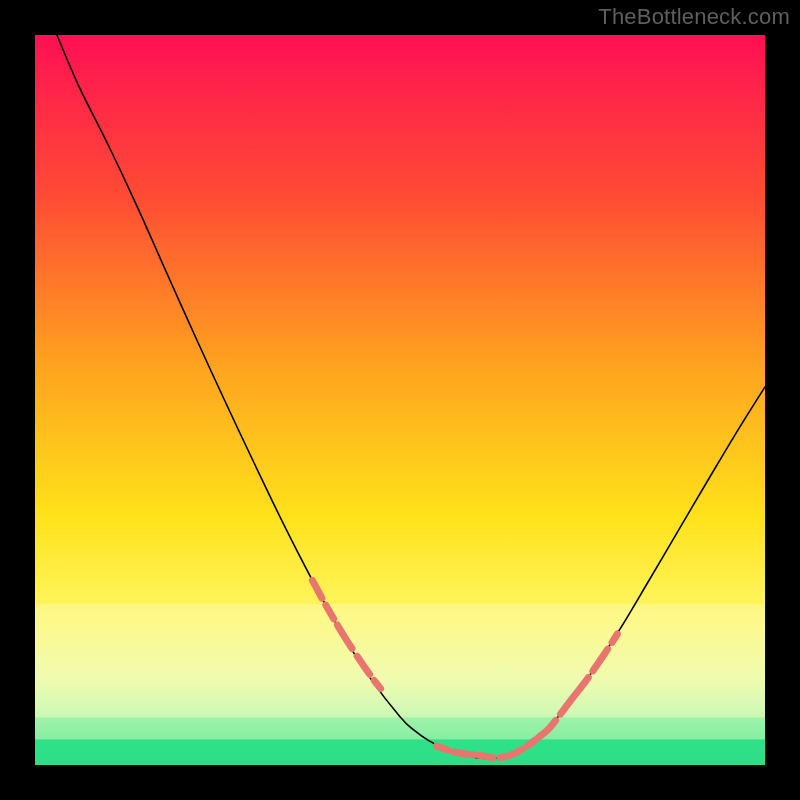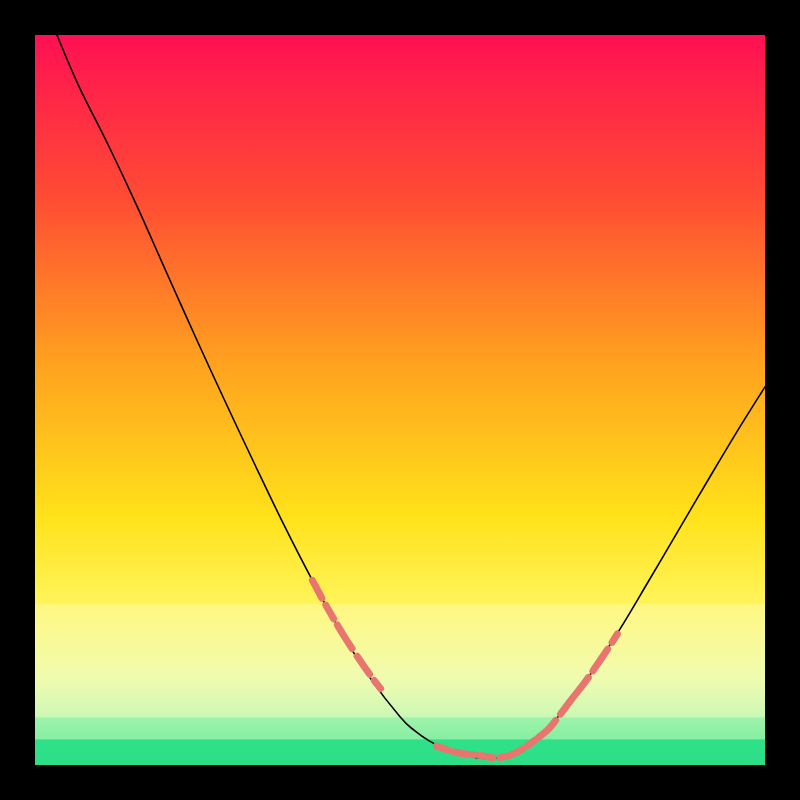--- a/index.html
+++ b/index.html
@@ -36,20 +36,21 @@
     overflow: hidden;
   }
   svg {
     display: block;
   }
 </style>
 </head>
 <body>
 
 <div class="frame">
+  <div class="watermark">TheBottleneck.com</div>
 
   <div class="plot-area">
     <svg id="plot-svg" viewBox="0 0 730 730" width="730" height="730" preserveAspectRatio="none">
       <defs>
         <linearGradient id="bg-grad" x1="0" y1="0" x2="0" y2="1">
             <stop offset="0%" stop-color="#ff1053"></stop>
             <stop offset="22%" stop-color="#ff4b34"></stop>
             <stop offset="45%" stop-color="#ffa21f"></stop>
             <stop offset="66%" stop-color="#ffe21a"></stop>
             <stop offset="80%" stop-color="#fff766"></stop>

